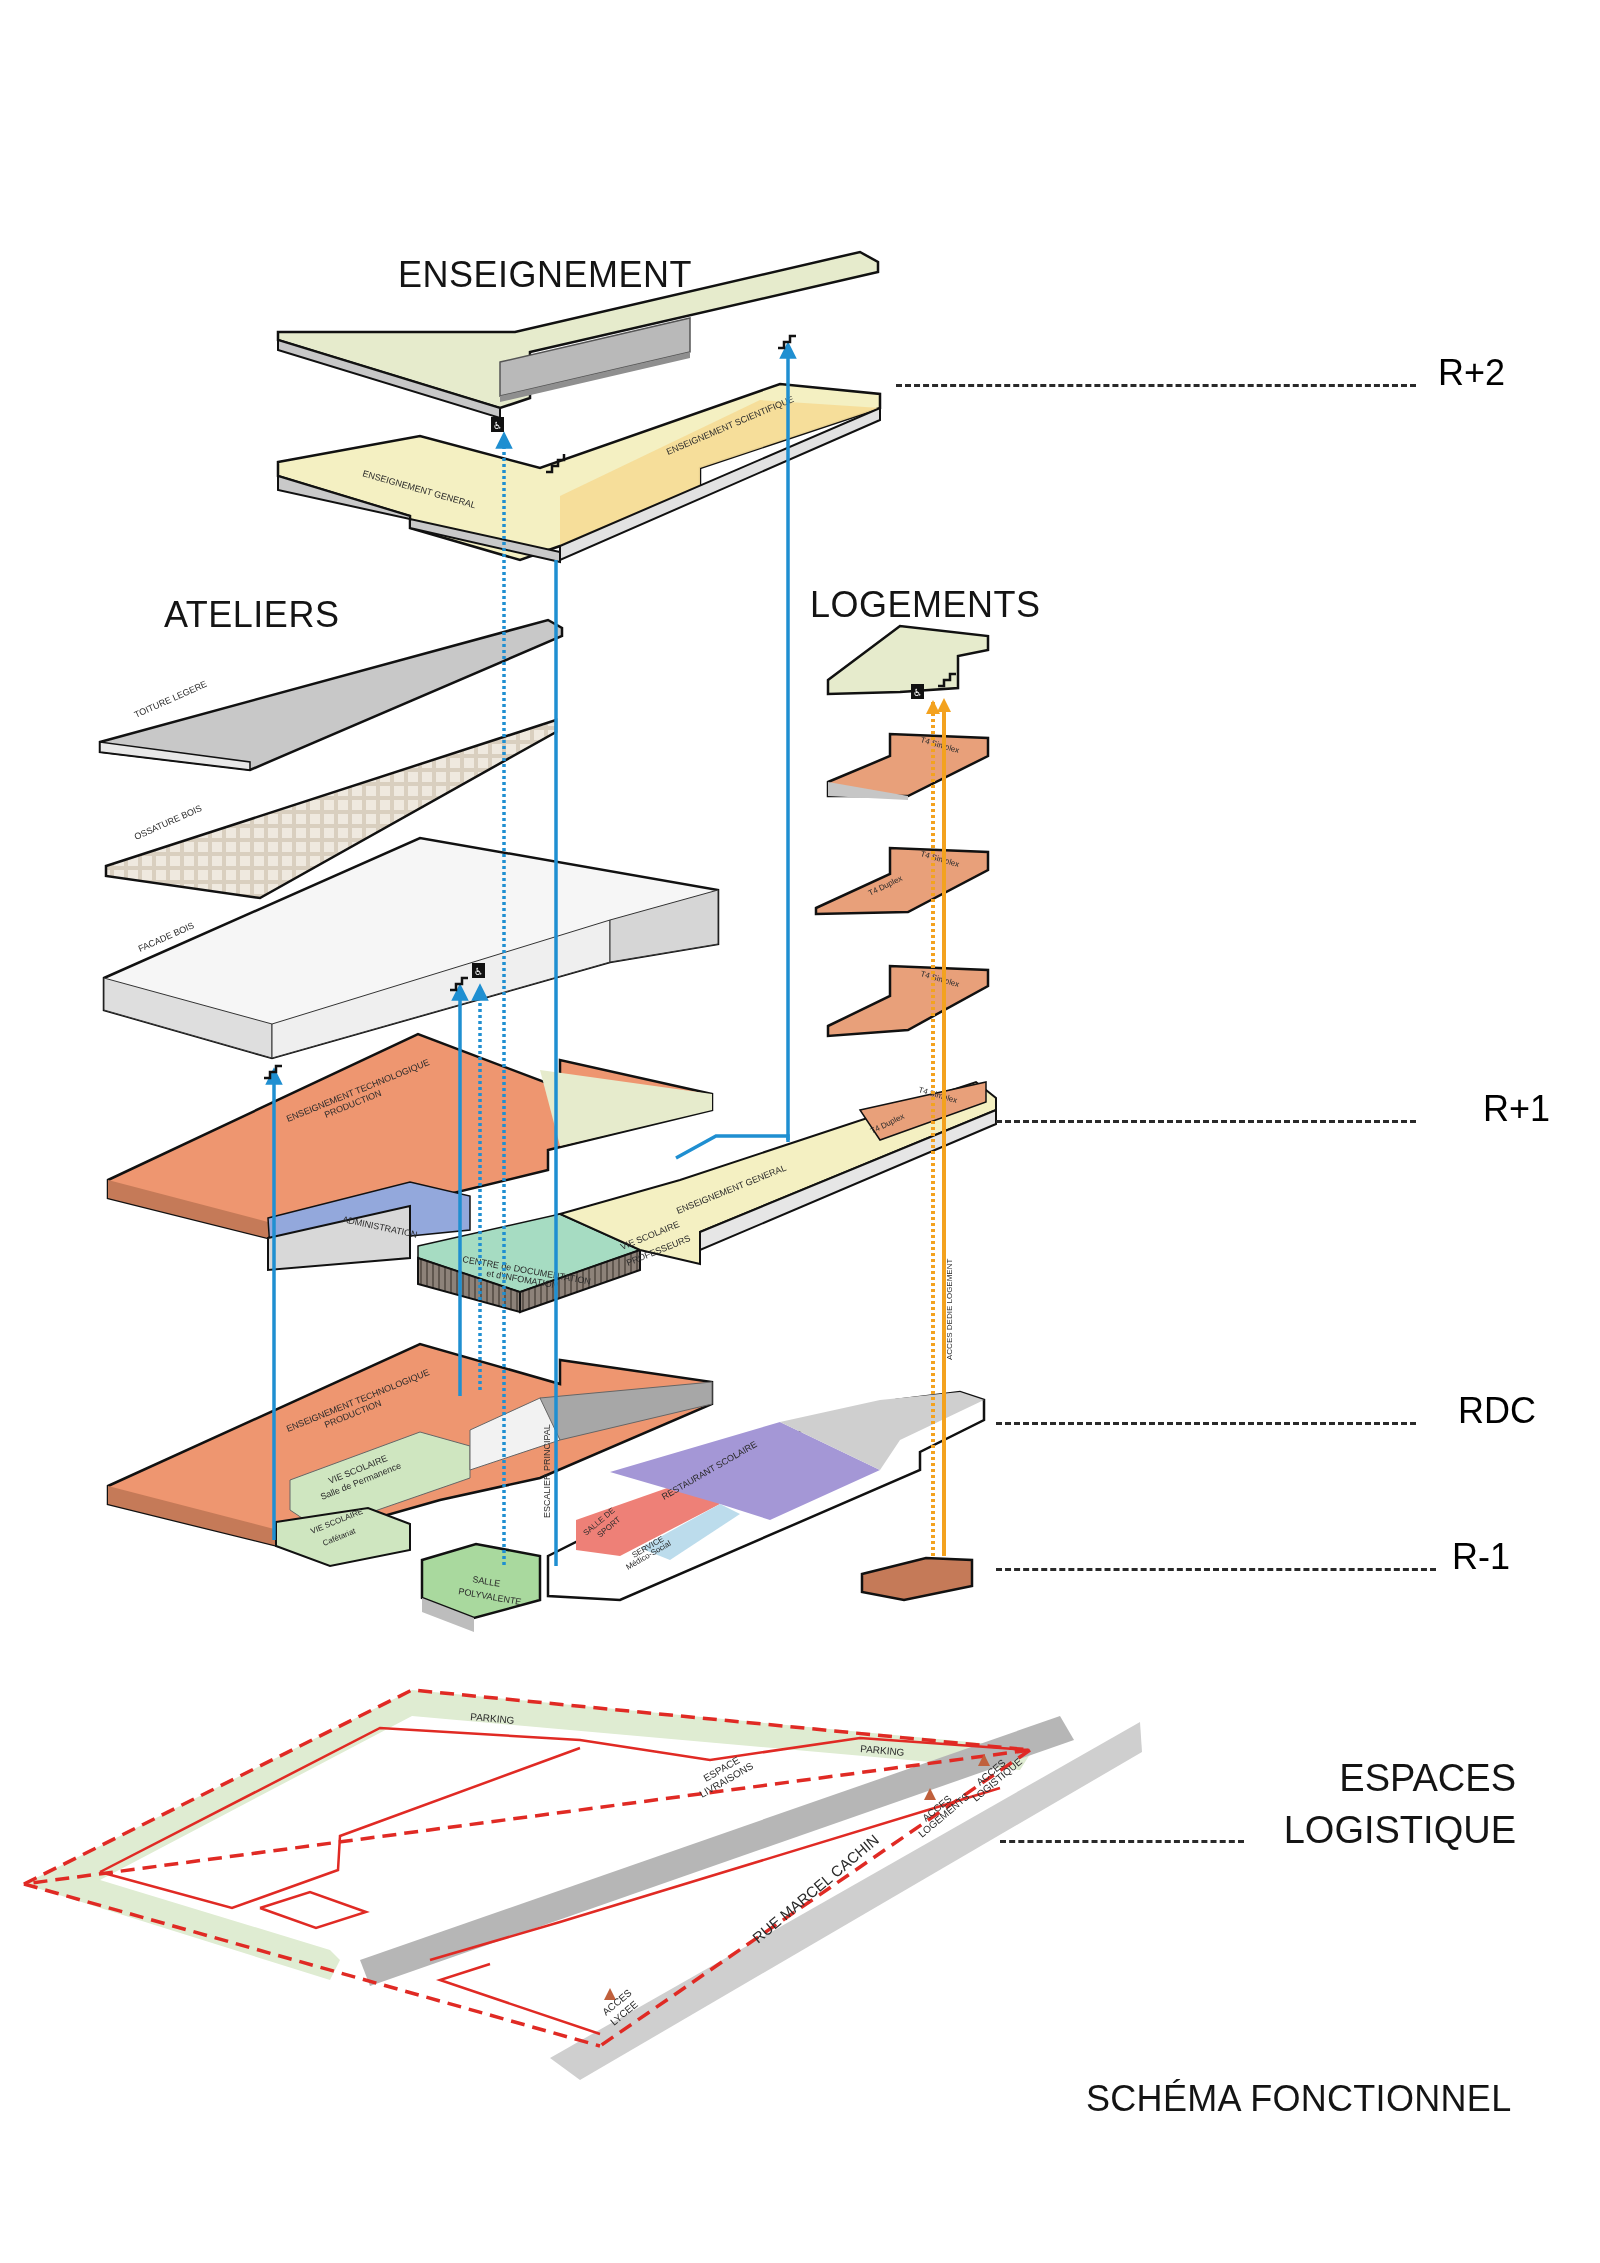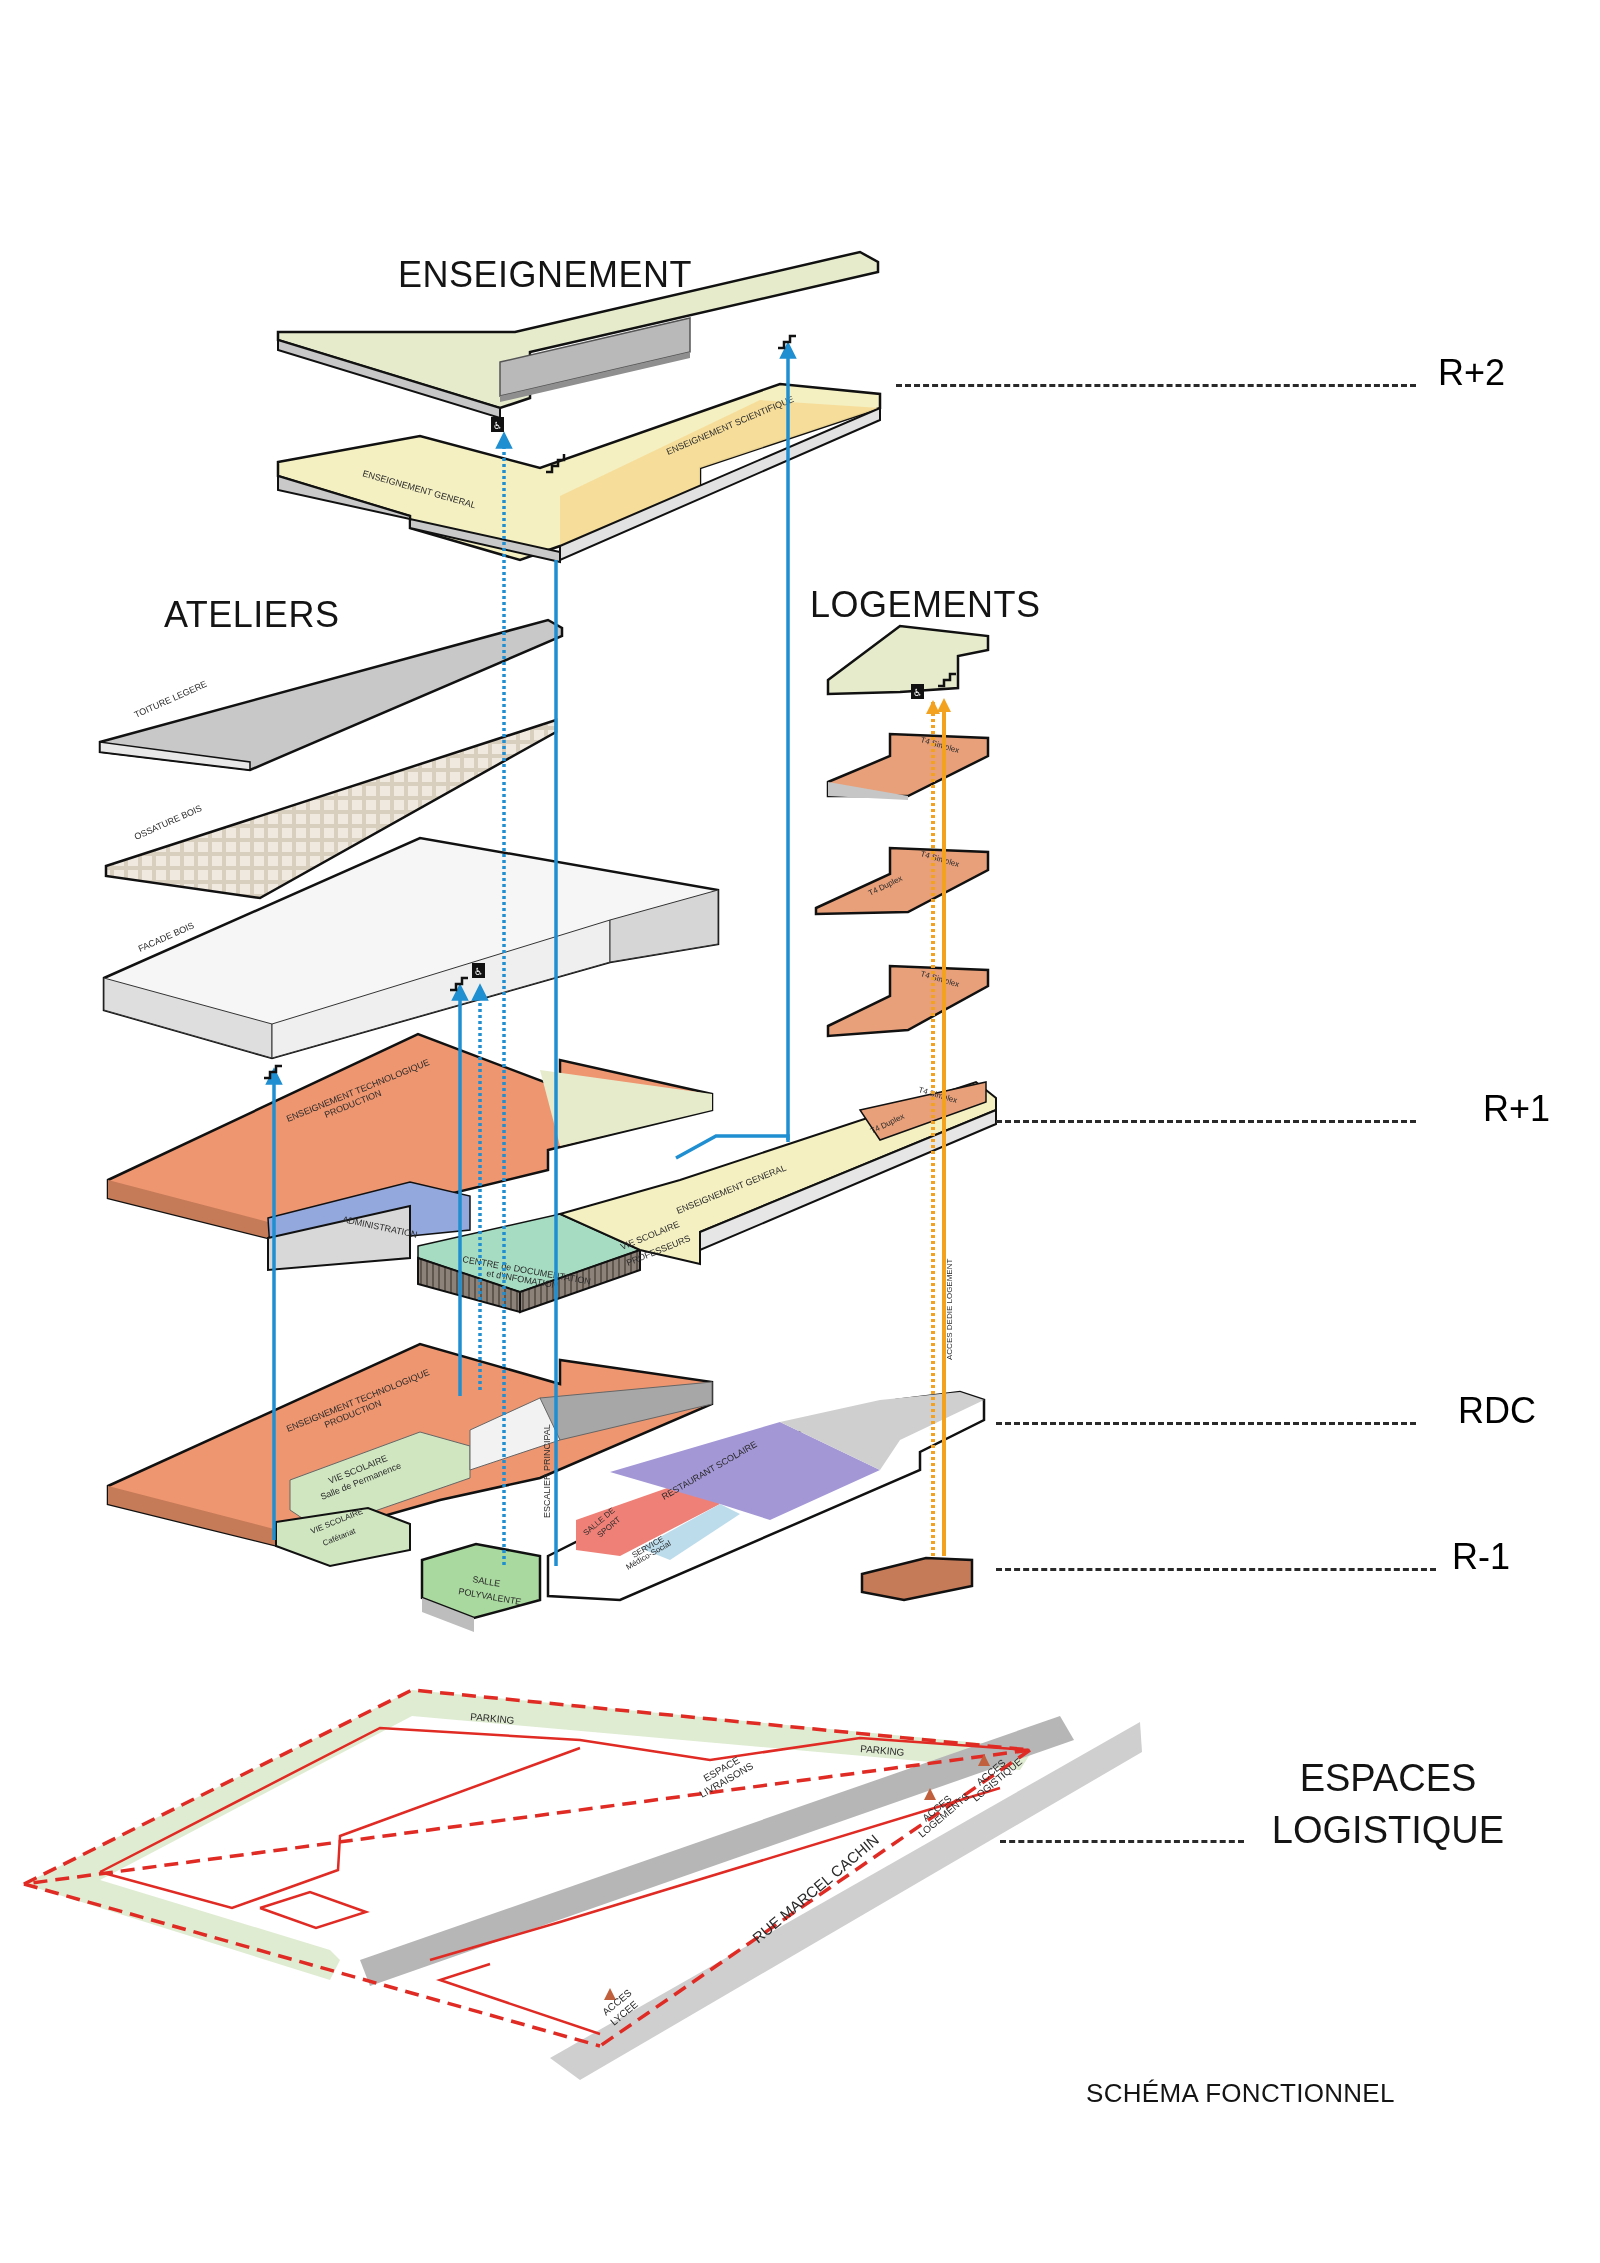--- a/index.html
+++ b/index.html
@@ -2,22 +2,22 @@
 <html><head>
 <meta charset="utf-8">
 <style>
   html, body { margin: 0; padding: 0; background: #ffffff; }
   body { width: 1600px; height: 2263px; position: relative; overflow: hidden;
          font-family: "Liberation Sans", "DejaVu Sans", sans-serif; color: #1a1a1a; }
   #stage { position: absolute; left: 0; top: 0; width: 1600px; height: 2263px; }
   .section-title { position: absolute; font-size: 36px; letter-spacing: 0.5px; color: #141414; margin-top: 24px; }
   .level-label { position: absolute; font-size: 36px; color: #000000; }
   .level-line { position: absolute; height: 0; border-top: 3px dashed #2a2a2a; }
-  .ext-label { position: absolute; font-size: 38px; text-align: center; line-height: 52px; color: #141414; }
-  .schema-title { position: absolute; font-size: 26px; color: #141414; letter-spacing: 0.3px; }
+  .ext-label { position: absolute; font-size: 38px; text-align: right; line-height: 52px; color: #141414; }
+  .schema-title { position: absolute; font-size: 36px; color: #141414; letter-spacing: 0.3px; }
   svg text { font-family: "Liberation Sans", "DejaVu Sans", sans-serif; fill: #2b2b2b; }
 </style>
 </head>
 <body>
 
 <div id="stage">
 <svg width="1600" height="2263" viewBox="0 0 1600 2263">
   <defs>
     <marker id="arrBlue" viewBox="0 0 10 10" refX="5" refY="5" markerWidth="5" markerHeight="5" orient="auto">
       <path d="M0,0 L10,5 L0,10 z" fill="#1f8fd1"></path>

